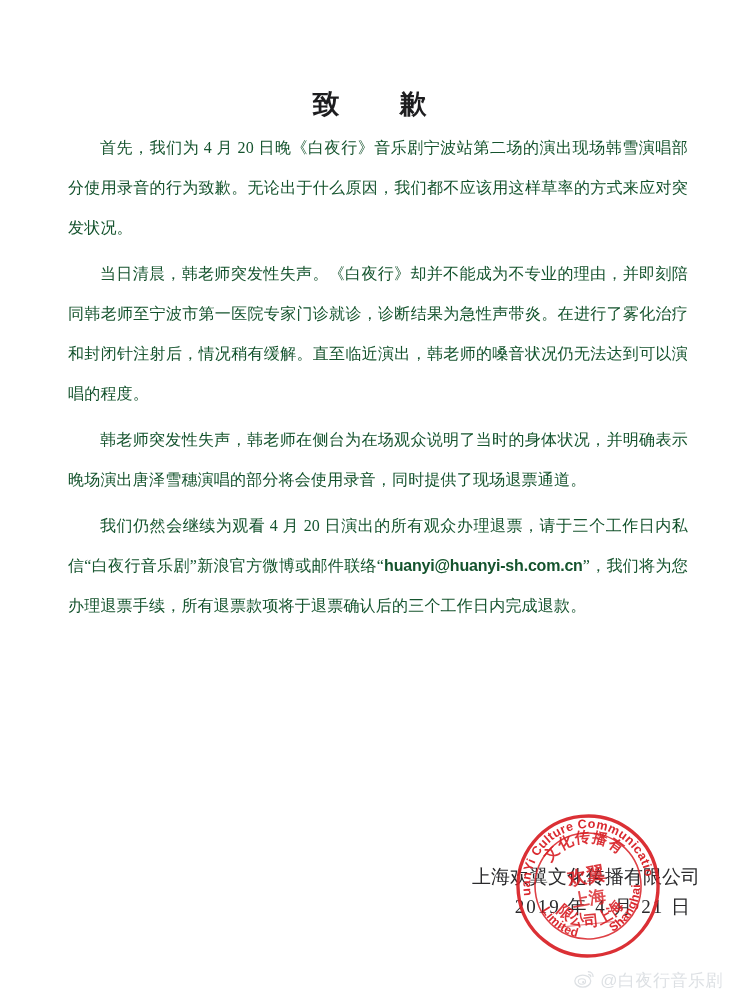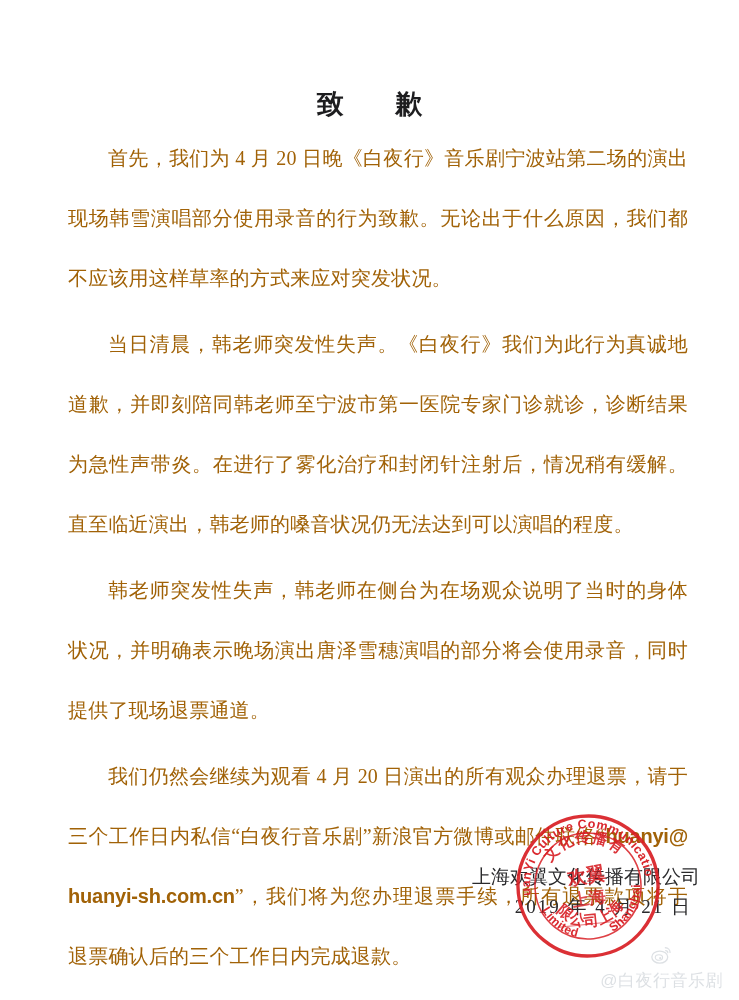--- a/index.html
+++ b/index.html
@@ -25,34 +25,34 @@
     position: absolute;
     top: 86px;
     left: 0;
     width: 739px;
     text-align: center;
     font-size: 27px;
     font-weight: 700;
     color: #1d1d1f;
     letter-spacing: 22px;
     text-indent: 22px;
-    font-family: Liberation Sans, sans-serif;
+    font-family: Liberation Mono, monospace;
   }
 
   
   .body-block {
     position: absolute;
     top: 128px;
     left: 68px;
     width: 620px;
   }
   .para {
-    font-size: 20px;
-    line-height: 60px;
-    color: #a16207;
+    font-size: 16px;
+    line-height: 40px;
+    color: #14532d;
     text-align: justify;
     text-justify: inter-character;
     text-indent: 2em;
     margin: 0 0 6px 0;
     letter-spacing: 0.2px;
     font-family: "Liberation Serif", "DejaVu Serif", serif;
     word-break: break-all;
   }
   .para.p1 { margin-bottom: 6px; }
   .para.p2 { margin-bottom: 6px; }
@@ -103,44 +103,43 @@
     transform: rotate(-6deg);
   }
   .seal svg { display: block; width: 148px; height: 148px; }
 
   
   .watermark {
     position: absolute;
     right: 16px;
     bottom: 8px;
     display: flex;
-    align-items: center;
+    align-items: flex-start;
     gap: 5px;
     opacity: 0.30;
     z-index: 2;
-    flex-direction: column;
   }
   .wm-icon { width: 21px; height: 19px; display: block; }
   .wm-text {
     font-size: 17px;
     color: #8f9aa6;
     font-family: "Liberation Sans", "DejaVu Sans", sans-serif;
     letter-spacing: 0.5px;
   }
 </style>
 </head>
 <body>
 
 <div class="page">
 
   <div class="doc-title">致    歉</div>
 
   <div class="body-block">
     <p class="para p1">首先，我们为 4 月 20 日晚《白夜行》音乐剧宁波站第二场的演出现场韩雪演唱部分使用录音的行为致歉。无论出于什么原因，我们都不应该用这样草率的方式来应对突发状况。</p>
-    <p class="para p2">当日清晨，韩老师突发性失声。《白夜行》我们为此行为真诚地道歉，并即刻陪同韩老师至宁波市第一医院专家门诊就诊，诊断结果为急性声带炎。在进行了雾化治疗和封闭针注射后，情况稍有缓解。直至临近演出，韩老师的嗓音状况仍无法达到可以演唱的程度。</p>
+    <p class="para p2">当日清晨，韩老师突发性失声。《白夜行》却并不能成为不专业的理由，并即刻陪同韩老师至宁波市第一医院专家门诊就诊，诊断结果为急性声带炎。在进行了雾化治疗和封闭针注射后，情况稍有缓解。直至临近演出，韩老师的嗓音状况仍无法达到可以演唱的程度。</p>
     <p class="para p3">韩老师突发性失声，韩老师在侧台为在场观众说明了当时的身体状况，并明确表示晚场演出唐泽雪穗演唱的部分将会使用录音，同时提供了现场退票通道。</p>
     <p class="para p5">我们仍然会继续为观看 4 月 20 日演出的所有观众办理退票，请于三个工作日内私信“白夜行音乐剧”新浪官方微博或邮件联络“<span class="email">huanyi@huanyi-sh.com.cn</span>”，我们将为您办理退票手续，所有退票款项将于退票确认后的三个工作日内完成退款。</p>
 
   </div>
 
   <div class="signature">
     <div class="sig-company">上海欢翼文化传播有限公司</div>
     <div class="sig-date">2019 年 4 月 21 日</div>
   </div>
 

